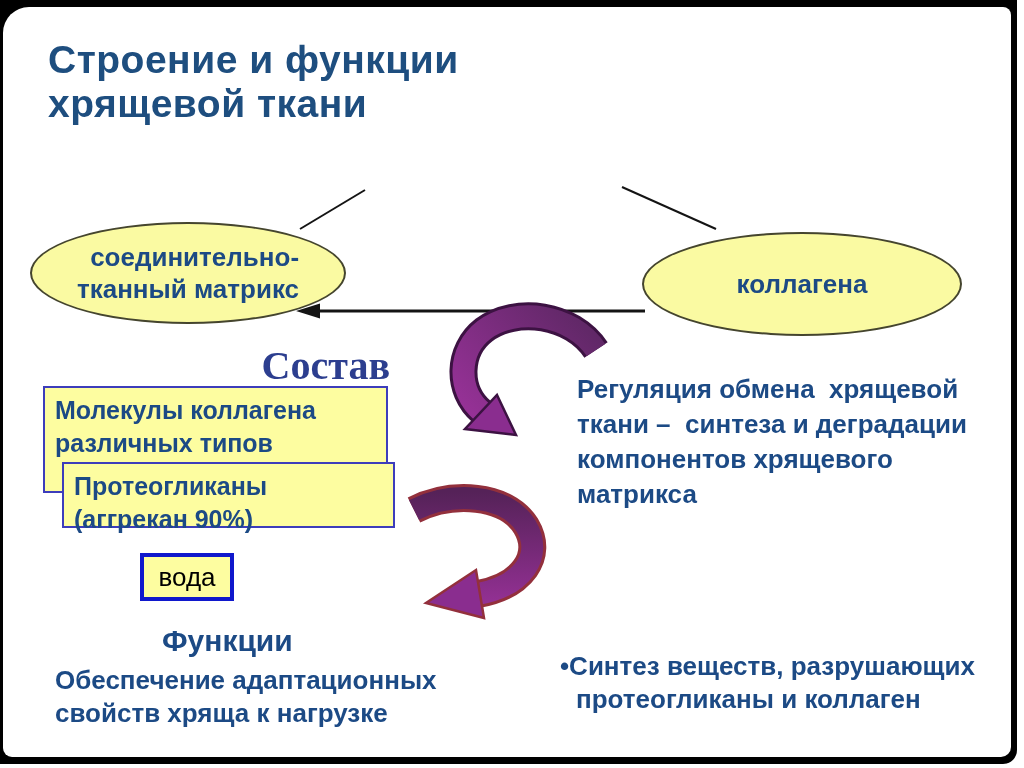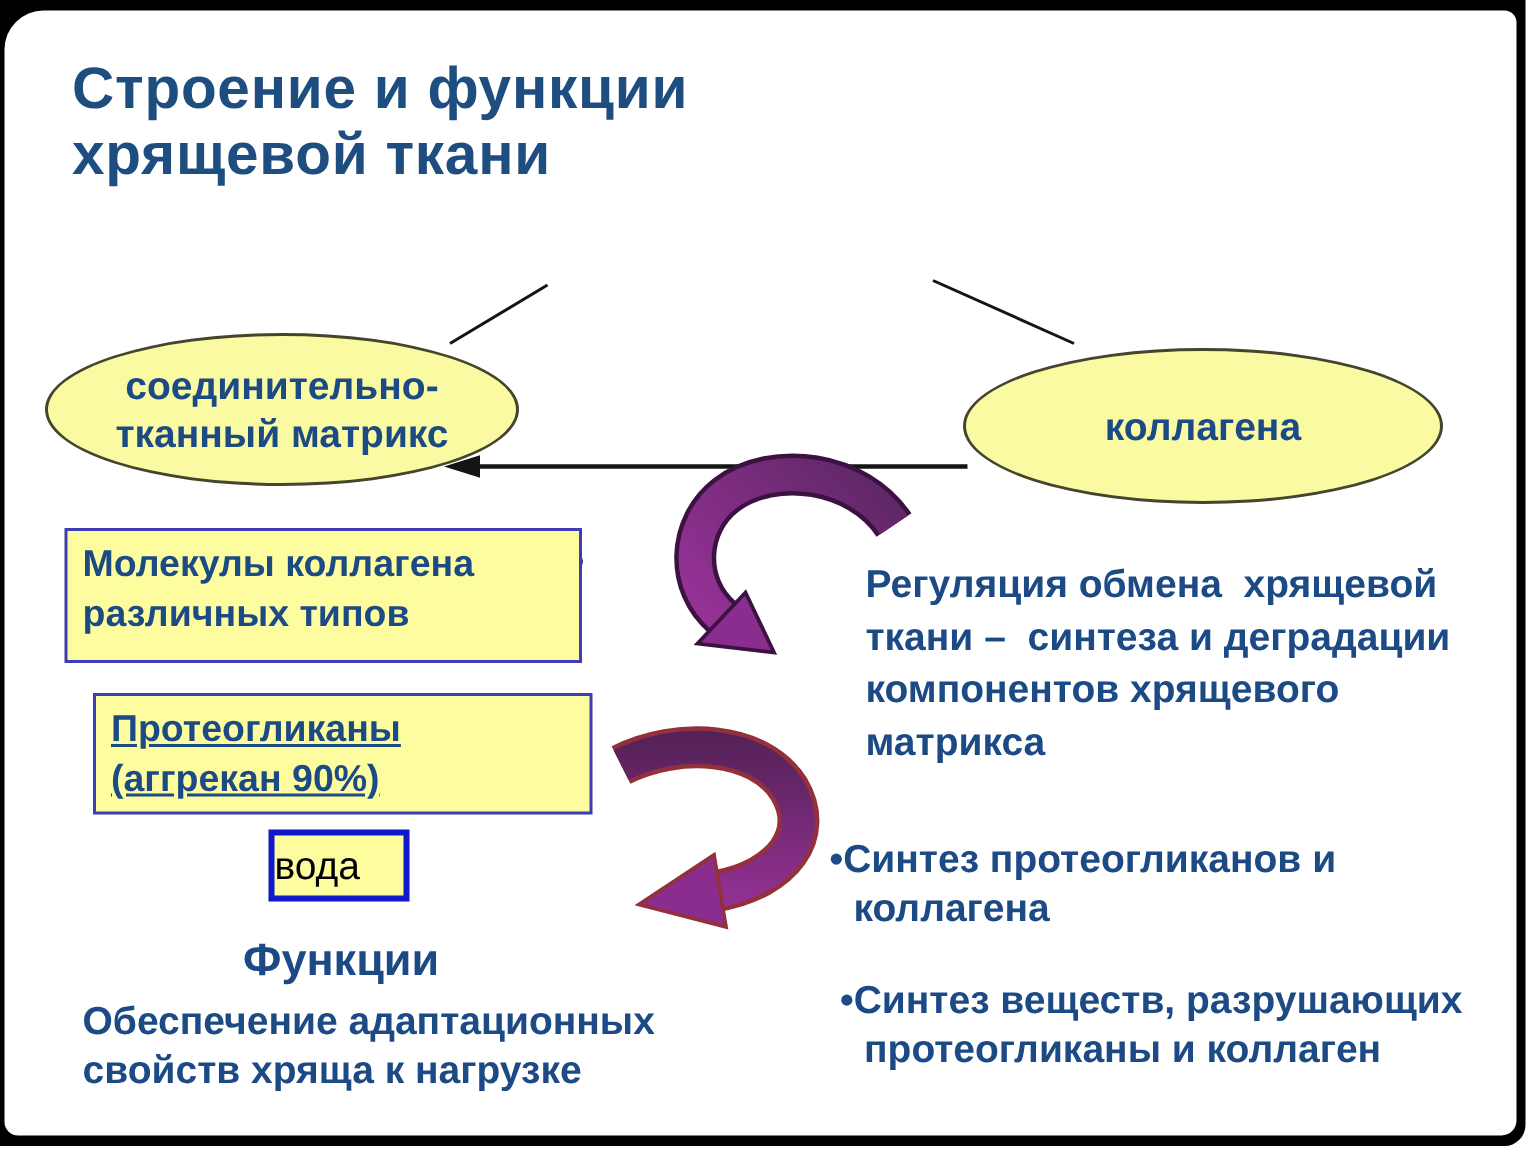--- a/index.html
+++ b/index.html
@@ -31,49 +31,49 @@
   .ellipse{
     background:var(--node_yellow,#fafaa2);
     border:2px solid #45452e;border-radius:50%;
     display:flex;align-items:center;justify-content:center;text-align:center;
   }
   .ellipse-cartilage{left:372px;top:128px;width:238px;height:168px;}
   .ellipse-cartilage .node-label{
     font-family:"Liberation Serif",serif;font-size:37px;font-weight:bold;
     color:var(--serif_blue,#2c3e8f);letter-spacing:1px;
   }
-  .ellipse-matrix{left:30px;top:222px;width:312px;height:98px;}
+  .ellipse-matrix{left:30px;top:222px;width:312px;height:98px;text-align:right;}
   .ellipse-chondrocytes{left:642px;top:232px;width:316px;height:100px;}
   .node-label-sans{
     font-size:26px;font-weight:bold;line-height:1.25;
     color:var(--text_blue,#1c4a85);
   }
 
   .composition-heading{
     left:60px;top:342px;width:330px;text-align:right;
     font-family:"Liberation Serif",serif;font-size:40px;font-weight:bold;
     color:var(--serif_blue,#2c3e8f);
   }
 
   .ybox{
     background:var(--box_yellow,#fdfda0);
     border:2px solid var(--box_border,#3d3dbb);
     color:var(--text_blue,#1c4a85);
     font-size:25px;font-weight:bold;line-height:1.3;
     box-sizing:border-box;padding:6px 10px;
   }
-  .collagen-box{left:43px;top:352px;width:345px;height:90px;}
-  .proteoglycans-box{left:62px;top:462px;width:333px;height:81px;text-decoration:underline;}
+  .collagen-box{left:43px;top:386px;width:345px;height:107px;}
+  .proteoglycans-box{left:62px;top:462px;width:333px;height:66px;}
   .water-box{
     left:140px;top:553px;width:94px;height:48px;
     background:var(--box_yellow,#fdfda0);
     border:4px solid var(--water_border,#1018cc);
     box-sizing:border-box;
-    display:flex;align-items:center;justify-content:flex-start;
-    font-size:26px;font-weight:normal;color:var(--water_text,#000);margin-left:39px;
+    display:flex;align-items:center;justify-content:center;
+    font-size:26px;font-weight:normal;color:var(--water_text,#000);
   }
 
   .regulation-text{
     left:577px;top:372px;width:432px;
     font-size:26px;font-weight:bold;line-height:1.35;
     color:var(--text_blue,#1c4a85);
   }
   .bullet{
     font-size:26px;font-weight:bold;line-height:1.28;
     color:var(--text_blue,#1c4a85);
@@ -160,22 +160,20 @@
 
   <div class="abs water-box">
     <span>вода</span>
   </div>
 
   <div class="abs pre regulation-text">Регуляция обмена  хрящевой
 ткани –  синтеза и деградации
 компонентов хрящевого
 матрикса</div>
 
-  <div class="abs pre bullet synthesis-bullet">•Синтез протеогликанов и
-коллагена</div>
 
   <div class="abs pre bullet degradation-bullet">•Синтез веществ, разрушающих
 протеогликаны и коллаген</div>
 
   <div class="abs pre functions-text">Обеспечение адаптационных
 свойств хряща к нагрузке</div>
 
   <div class="abs functions-heading">Функции</div>
 
 </div>

